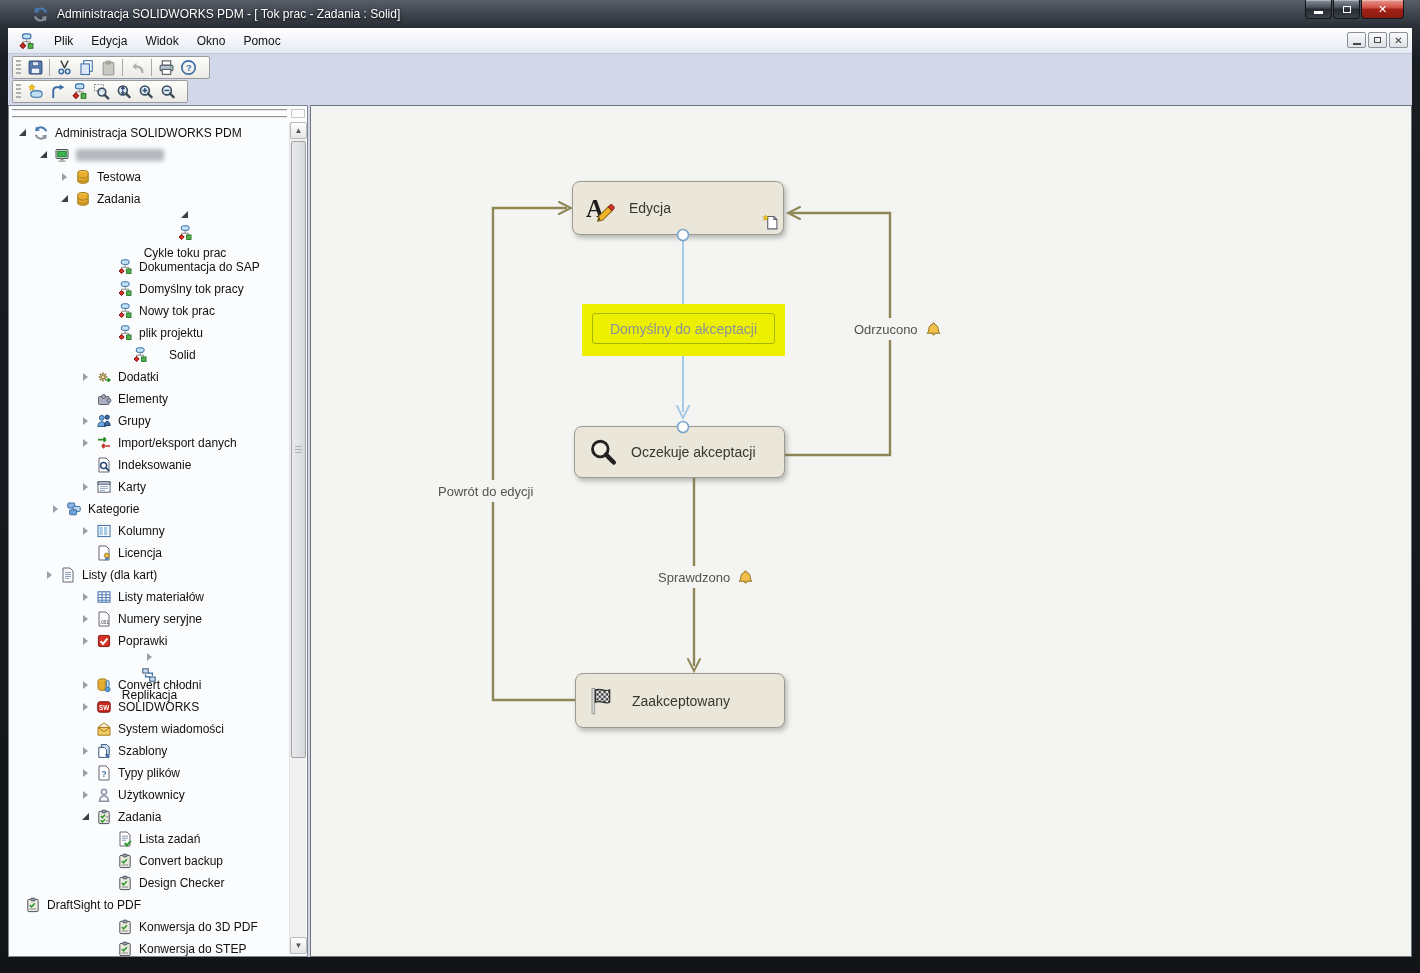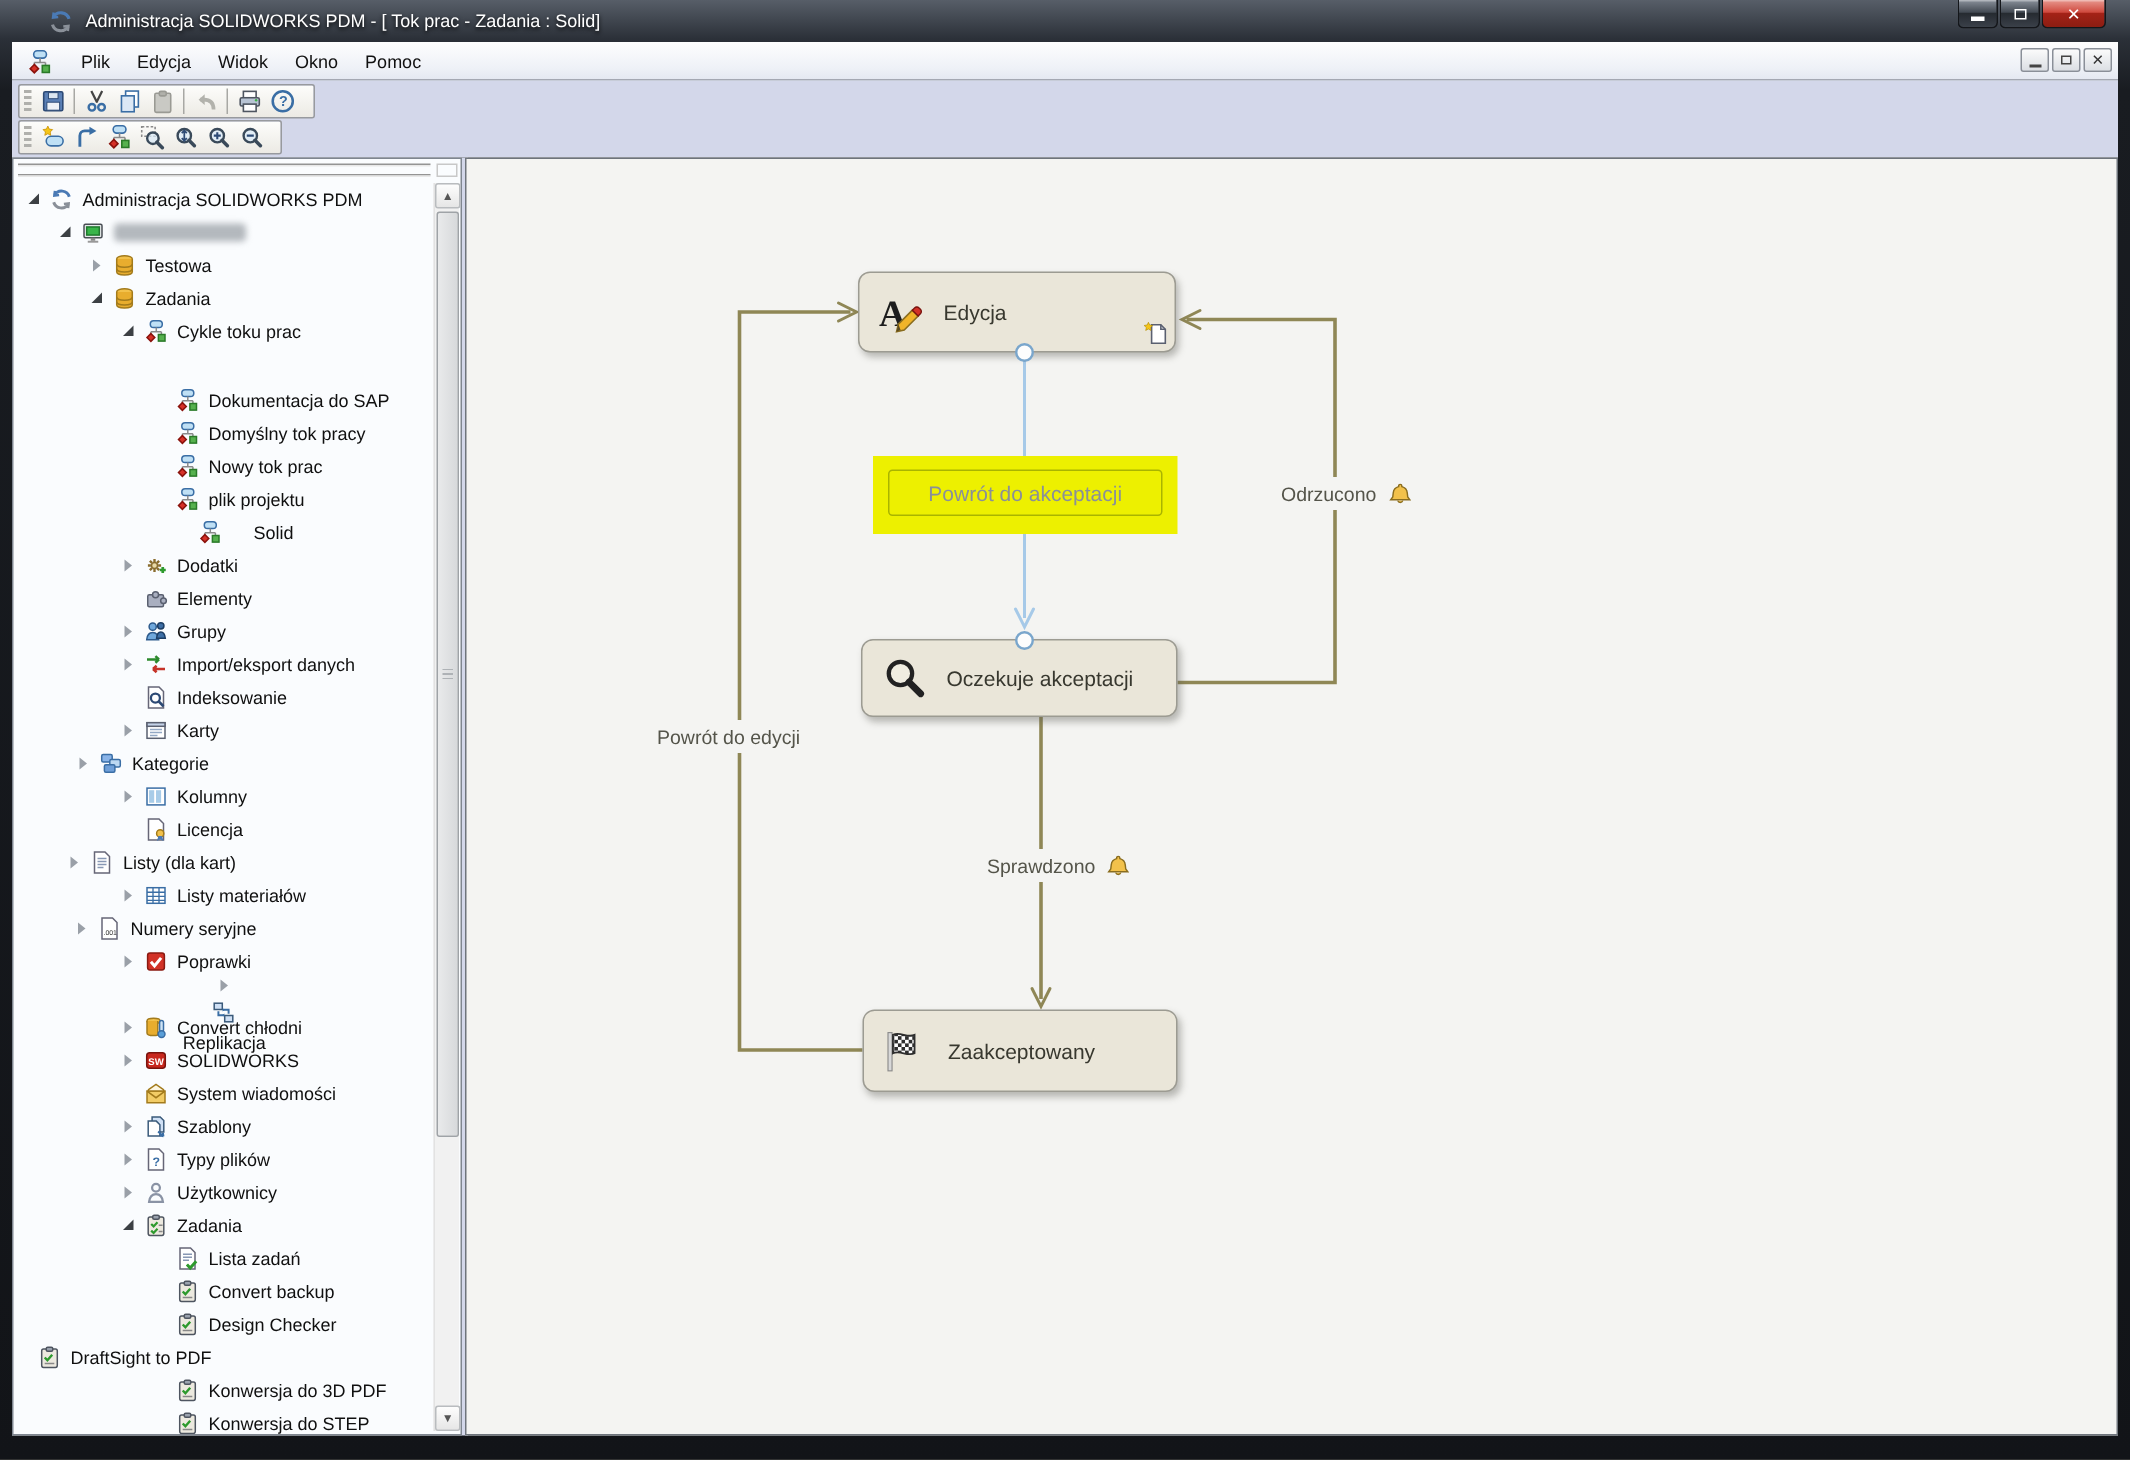--- a/index.html
+++ b/index.html
@@ -280,21 +280,21 @@
           </div>
           <div class="trow" style="padding-left: 50px;">
             <span class="exp open"></span>
             <span class="ticon16"><svg viewBox="0 0 16 16" xmlns="http://www.w3.org/2000/svg">
                 <ellipse cx="8" cy="3.6" rx="5.2" ry="2.1" fill="#f2c14b" stroke="#a37b1c"></ellipse>
                 <path d="M2.8 3.6v8.6c0 1.2 2.3 2.1 5.2 2.1s5.2-.9 5.2-2.1V3.6" fill="#e8ad2e" stroke="#a37b1c"></path>
                 <path d="M2.8 7c0 1.2 2.3 2.1 5.2 2.1S13.2 8.2 13.2 7M2.8 10.2c0 1.2 2.3 2.1 5.2 2.1s5.2-.9 5.2-2.1" fill="none" stroke="#a37b1c"></path>
               </svg></span>
             <span>Zadania</span>
           </div>
-          <div class="trow" style="padding-left: 71px;">
+          <div class="trow" style="padding-left: 71px; flex-direction: column;">
             <span class="exp open"></span>
             <span class="ticon16"><svg viewBox="0 0 16 16" xmlns="http://www.w3.org/2000/svg">
                 <rect x="4.2" y=".8" width="8" height="4.6" rx="2.2" fill="#bfe0f5" stroke="#3a6ea5"></rect>
                 <path d="M8.2 5.4v2.8M4.6 8.2h7" stroke="#8a8a8a" fill="none"></path>
                 <path d="M4.6 8.2v1.6M11.6 8.2v1.6" stroke="#8a8a8a" fill="none"></path>
                 <path d="M4.6 9.4l-2.6 2.6 2.6 2.6 2.6-2.6z" fill="#d63128" stroke="#8a130d"></path>
                 <rect x="9.6" y="10" width="4.4" height="4.4" fill="#56b14e" stroke="#2a7a28"></rect>
               </svg></span>
             <span>Cykle toku prac</span>
           </div>
@@ -443,21 +443,21 @@
             <span>Listy (dla kart)</span>
           </div>
           <div class="trow" style="padding-left: 71px;">
             <span class="exp closed"></span>
             <span class="ticon16"><svg viewBox="0 0 16 16" xmlns="http://www.w3.org/2000/svg">
                 <rect x="2" y="2.8" width="12" height="10.4" fill="#fff" stroke="#3a6ea5"></rect>
                 <path d="M2 5.8h12M2 8.6h12M2 11.2h12M6 2.8v10.4M10 2.8v10.4" stroke="#3a6ea5" stroke-width=".9"></path>
               </svg></span>
             <span>Listy materiałów</span>
           </div>
-          <div class="trow" style="padding-left: 40px;">
+          <div class="trow" style="padding-left: 71px;">
             <span class="exp closed"></span>
             <span class="ticon16"><svg viewBox="0 0 16 16" xmlns="http://www.w3.org/2000/svg">
                 <path d="M3 1h7l3 3v11H3z" fill="#fff" stroke="#667" stroke-width="1"></path>
                 <text x="4" y="12.6" font-size="4.6" font-family="sans-serif" fill="#333">.001</text>
               </svg></span>
             <span>Numery seryjne</span>
           </div>
           <div class="trow" style="padding-left: 71px;">
             <span class="exp closed"></span>
             <span class="ticon16"><svg viewBox="0 0 16 16" xmlns="http://www.w3.org/2000/svg">
@@ -624,21 +624,21 @@
           <path d="M474 349 H579 V107 H480" fill="none" stroke="#8f8756" stroke-width="2.4"></path>
           <path d="M489 101 L477 107 L489 113" fill="none" stroke="#8f8756" stroke-width="2" stroke-linecap="round"></path>
           <path d="M383 372 V560" fill="none" stroke="#8f8756" stroke-width="2.4"></path>
           <path d="M377 553 L383 565 L389 553" fill="none" stroke="#8f8756" stroke-width="2" stroke-linecap="round"></path>
           <path d="M264 594 H182 V102 H256" fill="none" stroke="#8f8756" stroke-width="2.4"></path>
           <path d="M248 96 L260 102 L248 108" fill="none" stroke="#8f8756" stroke-width="2" stroke-linecap="round"></path>
           <path d="M372 133 V306" fill="none" stroke="#a6c9e8" stroke-width="2"></path>
           <path d="M366 300 L372 312 L378 300" fill="none" stroke="#a6c9e8" stroke-width="2" stroke-linecap="round"></path>
         </svg>
         <div class="hl" style="left: 271px; top: 198px; width: 203px; height: 52px; background: rgb(237, 240, 0);">
-          <div class="hlinner" style="border-color: rgb(169, 180, 0); color: rgb(138, 144, 152);">Powrót do akceptacji</div>
+          <div class="hlinner" style="border-color: rgb(169, 180, 0); color: rgb(138, 144, 152);">Domyślny do akceptacji</div>
         </div>
         <div class="tlabel" style="left: 538px; top: 212px; color: rgb(84, 84, 74);">
           <span>Odrzucono</span>
           <span class="bell"><svg viewBox="0 0 16 16" xmlns="http://www.w3.org/2000/svg">
               <path d="M8 1.8c.6 0 1 .4 1 1v.4c2.1.5 3.2 2.1 3.4 3.9l.3 2.6 1.3 1.8H2l1.3-1.8.3-2.6C3.8 5.3 4.9 3.7 7 3.2v-.4c0-.6.4-1 1-1z" fill="#f2c14b" stroke="#8a6d1f" stroke-width=".9"></path>
               <path d="M6.4 12a1.7 1.7 0 0 0 3.2 0" fill="#f2c14b" stroke="#8a6d1f" stroke-width=".9"></path>
             </svg></span>
         </div>
         <div class="tlabel" style="left: 342px; top: 460px; color: rgb(84, 84, 74);">
           <span>Sprawdzono</span>

